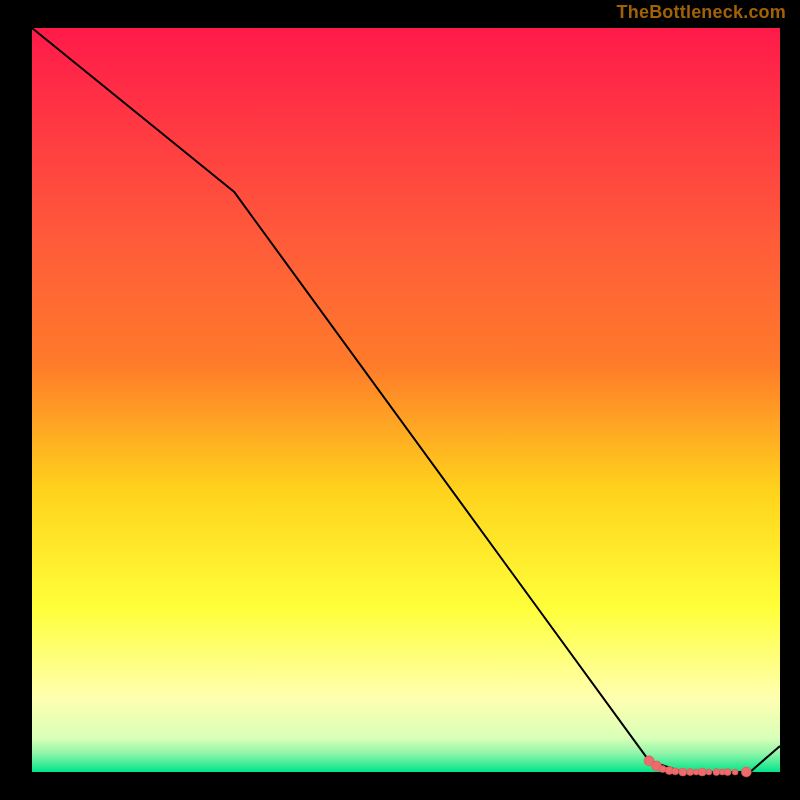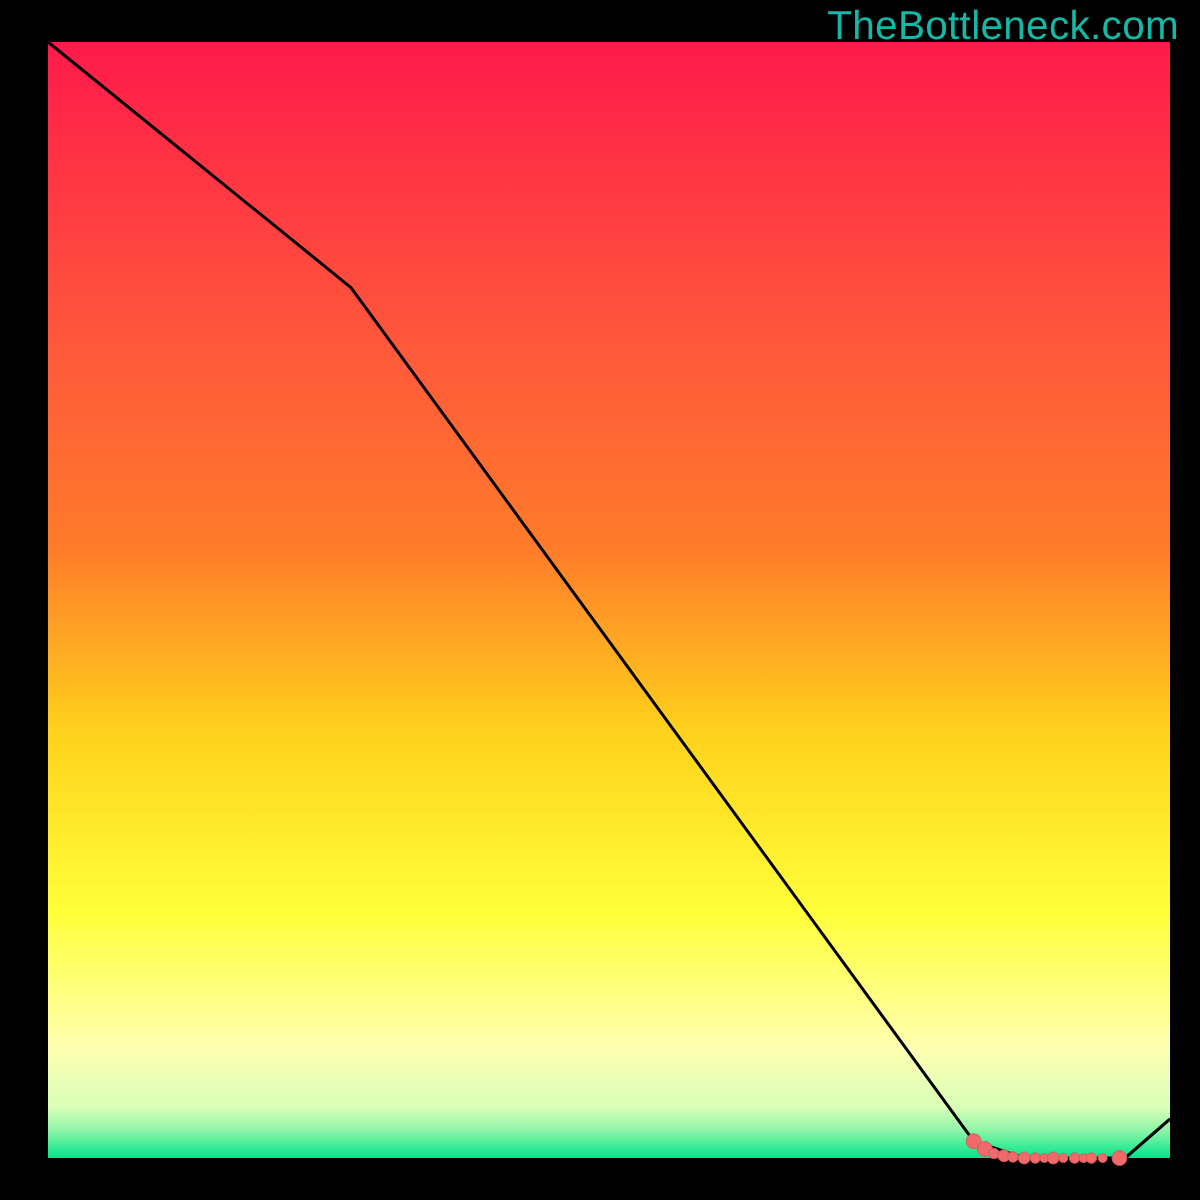--- a/index.html
+++ b/index.html
@@ -14,23 +14,23 @@
   .frame {
     width: 800px;
     height: 800px;
     background: #000000;
     position: relative;
   }
   .watermark {
     position: absolute;
     top: 2px;
     right: 14px;
-    color: #14b8a6;
-    font-size: 27px;
-    font-weight: 400;
+    color: #a16207;
+    font-size: 18px;
+    font-weight: 700;
     letter-spacing: 0.2px;
     z-index: 5;
   }
   svg.plot {
     position: absolute;
     top: 0;
     left: 0;
   }
 </style>
 </head>

